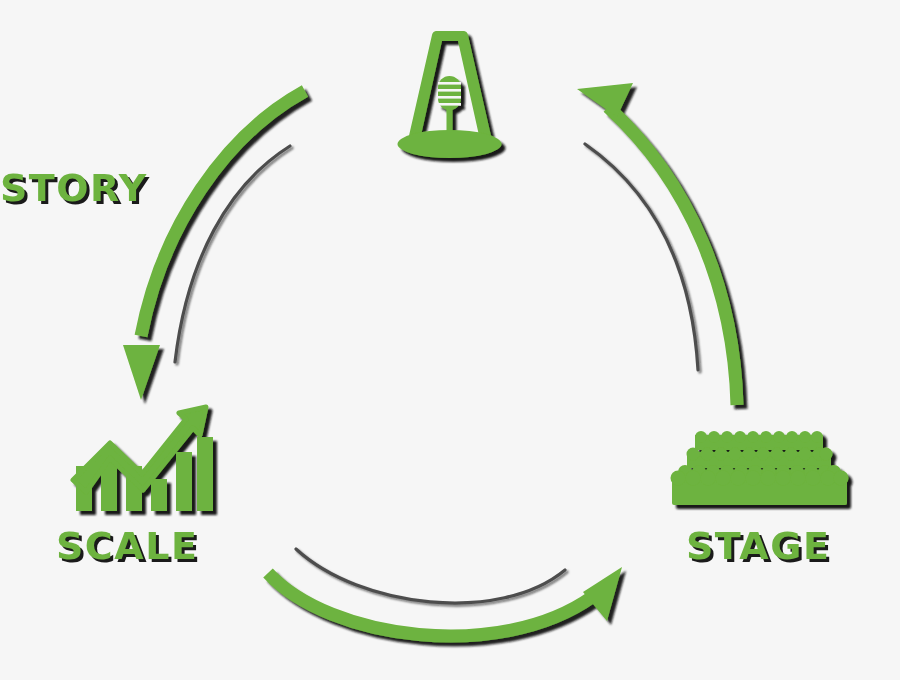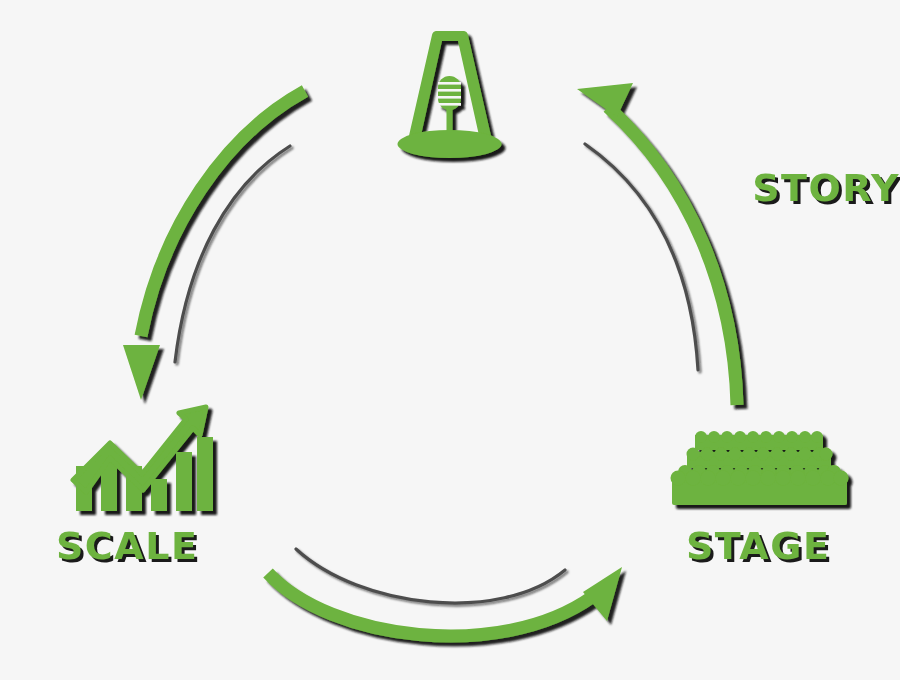--- a/index.html
+++ b/index.html
@@ -33,21 +33,21 @@
     font-size: 38px;
     letter-spacing: 1.5px;
     color: #6db33f;
     text-shadow: 3px 3px 0 #1a1a1a;
     white-space: nowrap;
     -webkit-font-smoothing: antialiased;
   }
   #label-story {
     left: 0; right: 0;
     top: 166px;
-    text-align: right;
+    text-align: left;
   }
   #label-scale {
     left: 56px;
     top: 524px;
   }
   #label-stage {
     left: 686px;
     top: 524px;
   }
 </style>

